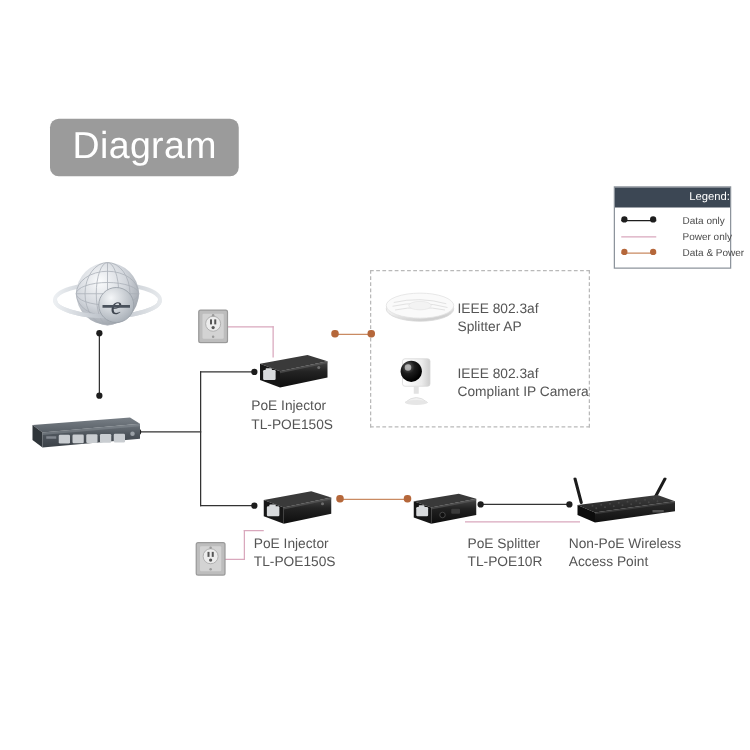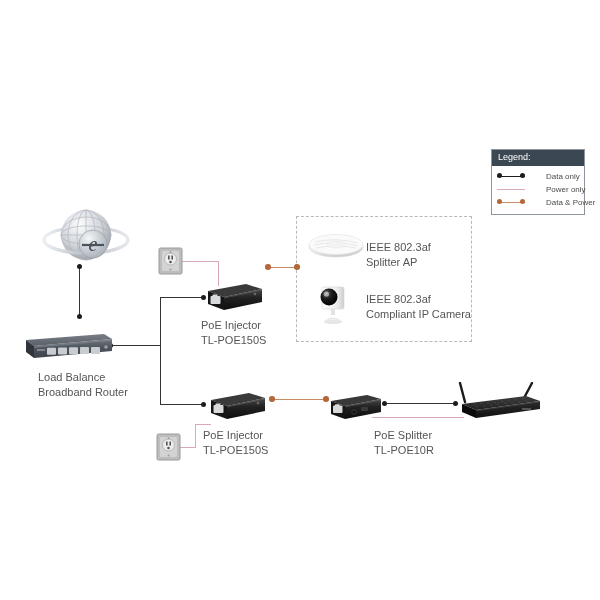--- a/index.html
+++ b/index.html
@@ -31,20 +31,21 @@
     border:1px solid #8d949c;
     background:#ffffff;
     box-sizing:border-box;
   }
   #legend-header{
     background:#3c4754;
     color:#ffffff;
     font-size:9px;
     padding:3px 0 3px 6px;
     line-height:1.1;
+    text-align:right;
   }
   #legend-body{padding:4px 0 5px 0;}
   .legend-row{
     display:flex;align-items:center;
     height:13px;
     padding-left:5px;
   }
   .legend-swatch{
     width:28px;height:9px;position:relative;flex:0 0 28px;
   }
@@ -89,20 +90,21 @@
   #globe{left:30px;top:203px;width:112px;height:72px;}
 
   
   .outlet{width:25px;height:28px;}
 </style>
 </head>
 <body>
 
 <div id="stage">
 
+  <div class="abs" id="title-badge">Diagram</div>
 
   <div class="abs" id="legend">
     <div id="legend-header">Legend:</div>
     <div id="legend-body">
 
       <div class="legend-row">
         <span class="legend-swatch">
           <span class="ln" style="background:#1d1d1d;"></span>
           <span class="dot l" style="background:#1d1d1d;"></span>
           <span class="dot r" style="background:#1d1d1d;"></span>
@@ -232,24 +234,20 @@
         <rect x="62" y="19.1" width="9" height="7" rx="1" fill="#c9cdd1"></rect>
         <rect x="73" y="18.9" width="9" height="7" rx="1" fill="#c9cdd1"></rect>
         <rect x="29" y="19.7" width="9" height="7" rx="1" fill="#c9cdd1"></rect>
       </g>
       <circle cx="88" cy="19" r="1.8" fill="#9aa0a6"></circle>
 
       <rect x="19" y="21" width="8" height="2" fill="#8d949b" opacity=".8"></rect>
 
       <polygon points="16,18 94,11 94,13 16,20" fill="#8b9299" opacity=".45"></polygon>
     </svg>
-  </div>
-  <div class="abs dev-label" style="left:38px;top:370px;">
-    <div>Load Balance</div>
-    <div>Broadband Router</div>
   </div>
 
   <div class="abs" style="left:158px;top:247px;">
     <svg class="outlet" viewBox="0 0 25 28">
       <rect x="1" y="1" width="23" height="26" rx="1.5" fill="#bdbdbd" stroke="#9a9a9a" stroke-width="1"></rect>
       <rect x="4" y="4" width="17" height="20" rx="1" fill="#d3d3d3"></rect>
       <circle cx="12.5" cy="12" r="6" fill="#ececec" stroke="#a9a9a9" stroke-width=".7"></circle>
       <rect x="10" y="8.5" width="1.6" height="4" fill="#555"></rect>
       <rect x="13.4" y="8.5" width="1.6" height="4" fill="#555"></rect>
       <circle cx="12.5" cy="15" r="1.3" fill="#555"></circle>
@@ -428,14 +426,18 @@
           <circle cx="74" cy="19" r=".8"></circle>
       </g>
 
       <polygon points="10,22 24,28 24,36 10,30" fill="#0c0c0c"></polygon>
       <polygon points="24,28 88,19 88,27 24,36" fill="url(#wfront)"></polygon>
 
       <rect x="70" y="26" width="9" height="2" fill="#6b6b6b" opacity=".7"></rect>
       <polygon points="24,28 88,19 88,20.4 24,29.4" fill="#575757" opacity=".45"></polygon>
     </svg>
   </div>
+  <div class="abs dev-label" style="left:455px;top:428px;">
+    <div>Non-PoE Wireless</div>
+    <div>Access Point</div>
+  </div>
 
 </div>
 
 </body></html>

